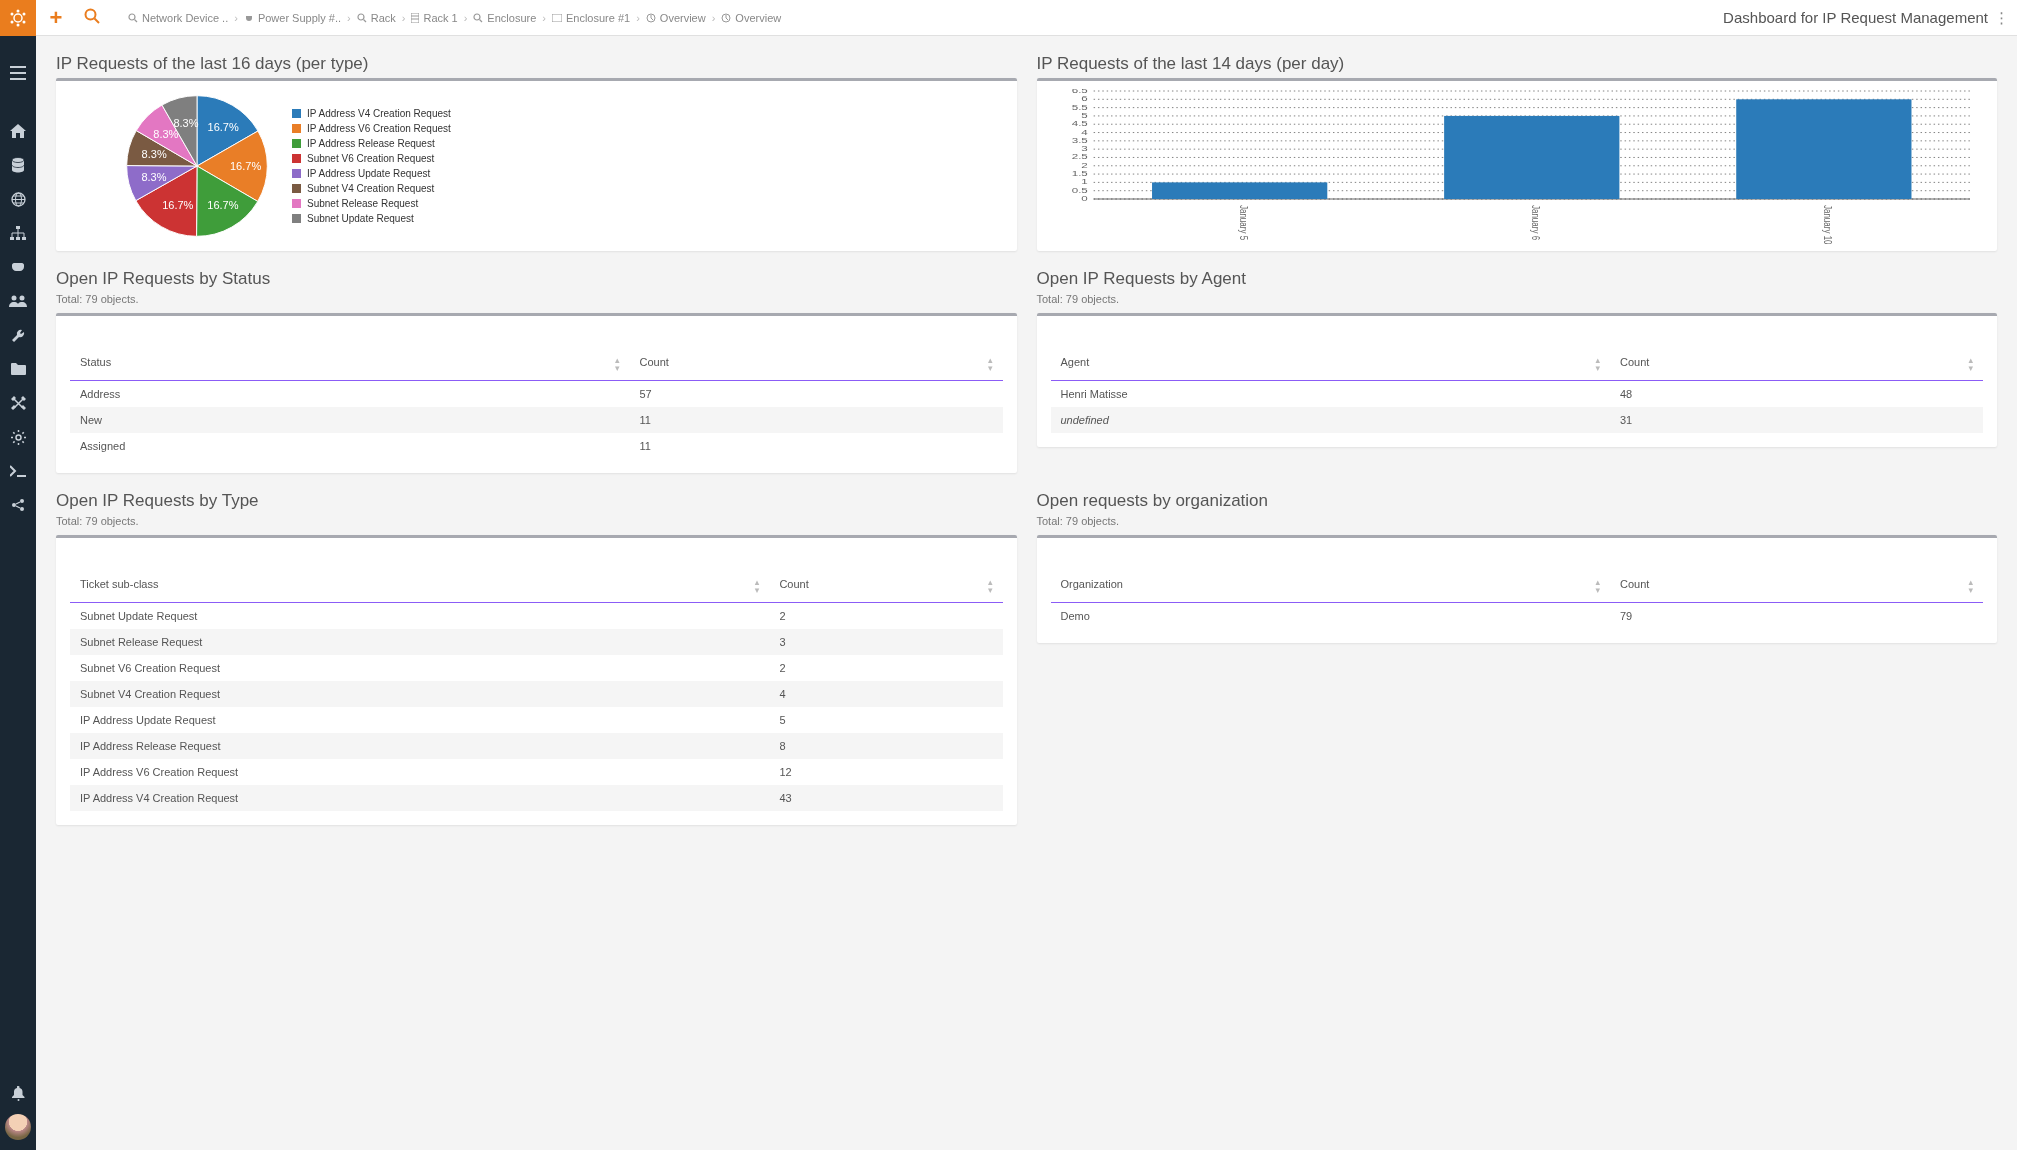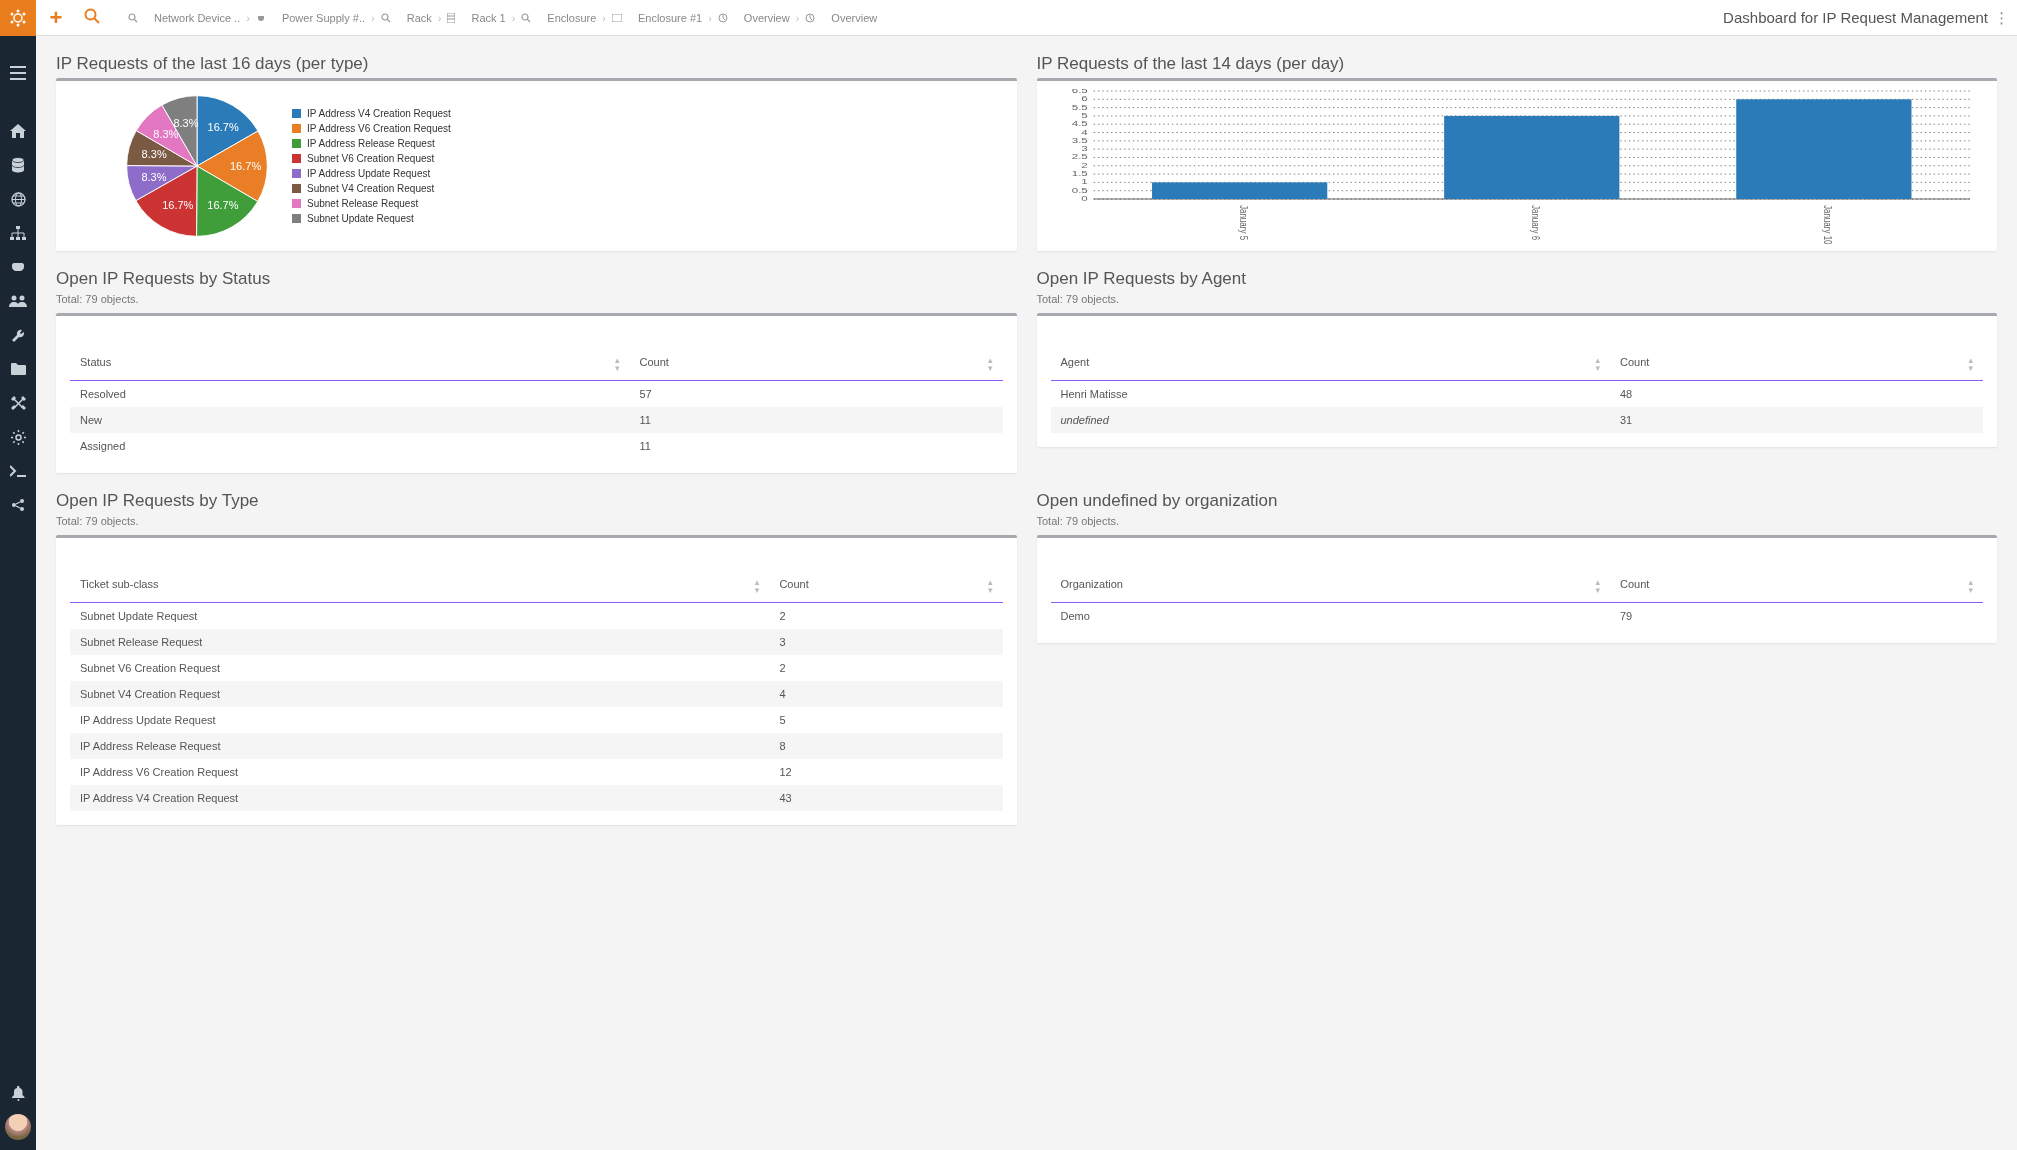--- a/index.html
+++ b/index.html
@@ -10,21 +10,21 @@
 .sidebar .nav-items { flex: 1; display: flex; flex-direction: column; padding-top: 20px; gap: 0; }
 .sidebar .nav-item { width: 36px; height: 34px; display: flex; align-items: center; justify-content: center; color: #c8d0d8; cursor: pointer; }
 .sidebar .bottom-items { display: flex; flex-direction: column; padding-bottom: 6px; }
 .sidebar .avatar { width: 26px; height: 26px; border-radius: 50%; background: radial-gradient(circle at 50% 30%, #f3d0b5 40%, #b88 42%, #764 70%); margin: 4px auto; }
 .main { flex: 1; display: flex; flex-direction: column; overflow: hidden; }
 .topbar { height: 36px; background: #fff; border-bottom: 1px solid #e0e0e0; display: flex; align-items: center; padding: 0 8px; }
 .topbar .left { display: flex; align-items: center; gap: 12px; }
 .topbar .add-btn { color: #ea7d1e; font-size: 22px; font-weight: bold; cursor: pointer; width: 24px; text-align: center; }
 .topbar .search-btn { color: #ea7d1e; font-size: 16px; cursor: pointer; width: 24px; text-align: center; }
 .breadcrumbs { display: flex; align-items: center; gap: 4px; margin-left: 12px; font-size: 11px; color: #999; }
-.breadcrumb-item { display: flex; align-items: center; gap: 16px; color: #888; cursor: pointer; }
+.breadcrumb-item { display: flex; align-items: center; gap: 4px; color: #888; cursor: pointer; }
 .breadcrumb-sep { color: #bbb; margin: 0 2px; }
 .topbar .right { margin-left: auto; font-size: 15px; color: #555; display: flex; align-items: center; gap: 6px; }
 .content { flex: 1; overflow-y: auto; padding: 18px 20px; }
 .dashboard-grid { display: grid; grid-template-columns: 1fr 1fr; gap: 18px 20px; }
 .panel-wrap { display: flex; flex-direction: column; }
 .panel-title { font-size: 17px; font-weight: 400; color: #555; margin-bottom: 4px; }
 .panel-sub { font-size: 11px; color: #777; margin-bottom: 8px; }
 .panel { background: #fff; border-radius: 2px; box-shadow: 0 1px 2px rgba(0,0,0,0.08); border-top: 3px solid #a7a9b0; }
 .panel-body { padding: 14px; }
 .chart-area { display: flex; gap: 20px; align-items: center; padding: 10px 6px; }
@@ -358,21 +358,21 @@
             <div class="panel-body">
               <table class="table">
                 <thead>
                     <tr>
                   <th><span>Status</span><span class="sort">▴<br>▾</span></th>
                   <th class="count-col"><span>Count</span><span class="sort">▴<br>▾</span></th>
                 </tr>
                   </thead>
                 <tbody id="tbody-status">
                     <tr>
-                      <td>Resolved</td>
+                      <td>Address</td>
                       <td class="link">57</td>
                     </tr>
                     <tr>
                       <td>New</td>
                       <td class="link">11</td>
                     </tr>
                     <tr>
                       <td>Assigned</td>
                       <td class="link">11</td>
                     </tr>
@@ -454,21 +454,21 @@
                       <td>IP Address V4 Creation Request</td>
                       <td class="link">43</td>
                     </tr>
                   </tbody>
               </table>
             </div>
           </div>
         </div>
 
         <div class="panel-wrap">
-          <div class="panel-title">Open undefined by organization</div>
+          <div class="panel-title">Open requests by organization</div>
           <div class="panel-sub">Total: 79 objects.</div>
           <div class="panel">
             <div class="panel-body">
               <table class="table">
                 <thead>
                     <tr>
                   <th><span>Organization</span><span class="sort">▴<br>▾</span></th>
                   <th class="count-col"><span>Count</span><span class="sort">▴<br>▾</span></th>
                 </tr>
                   </thead>

